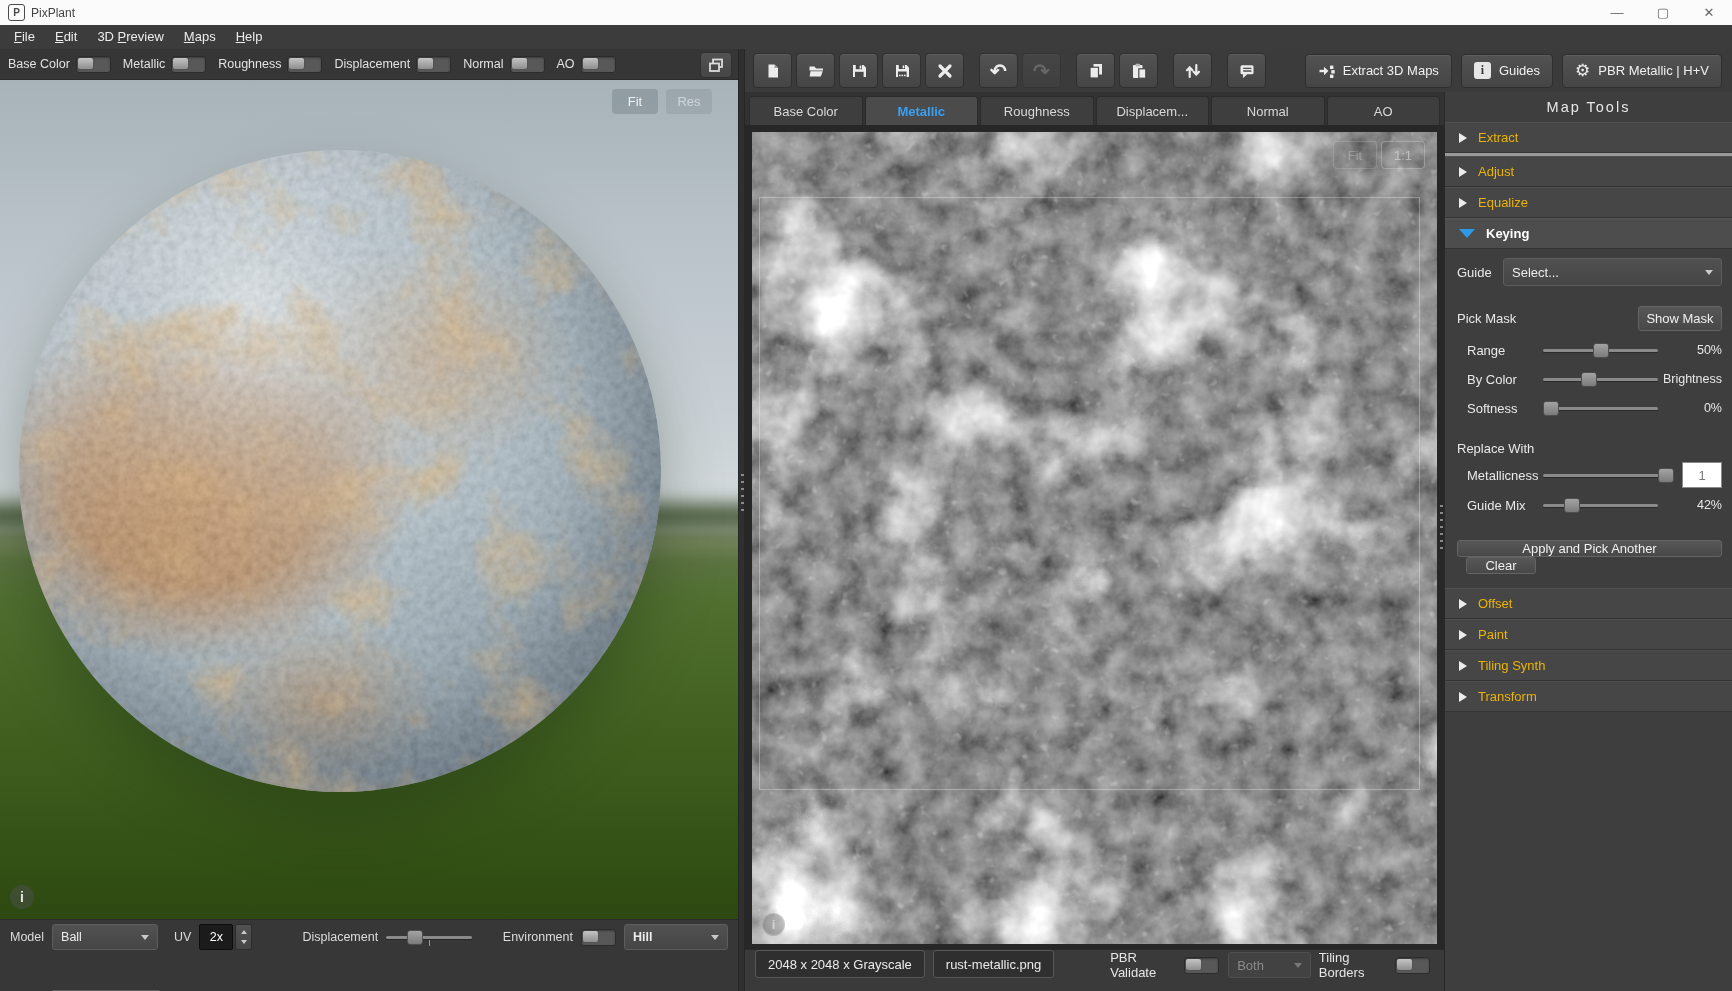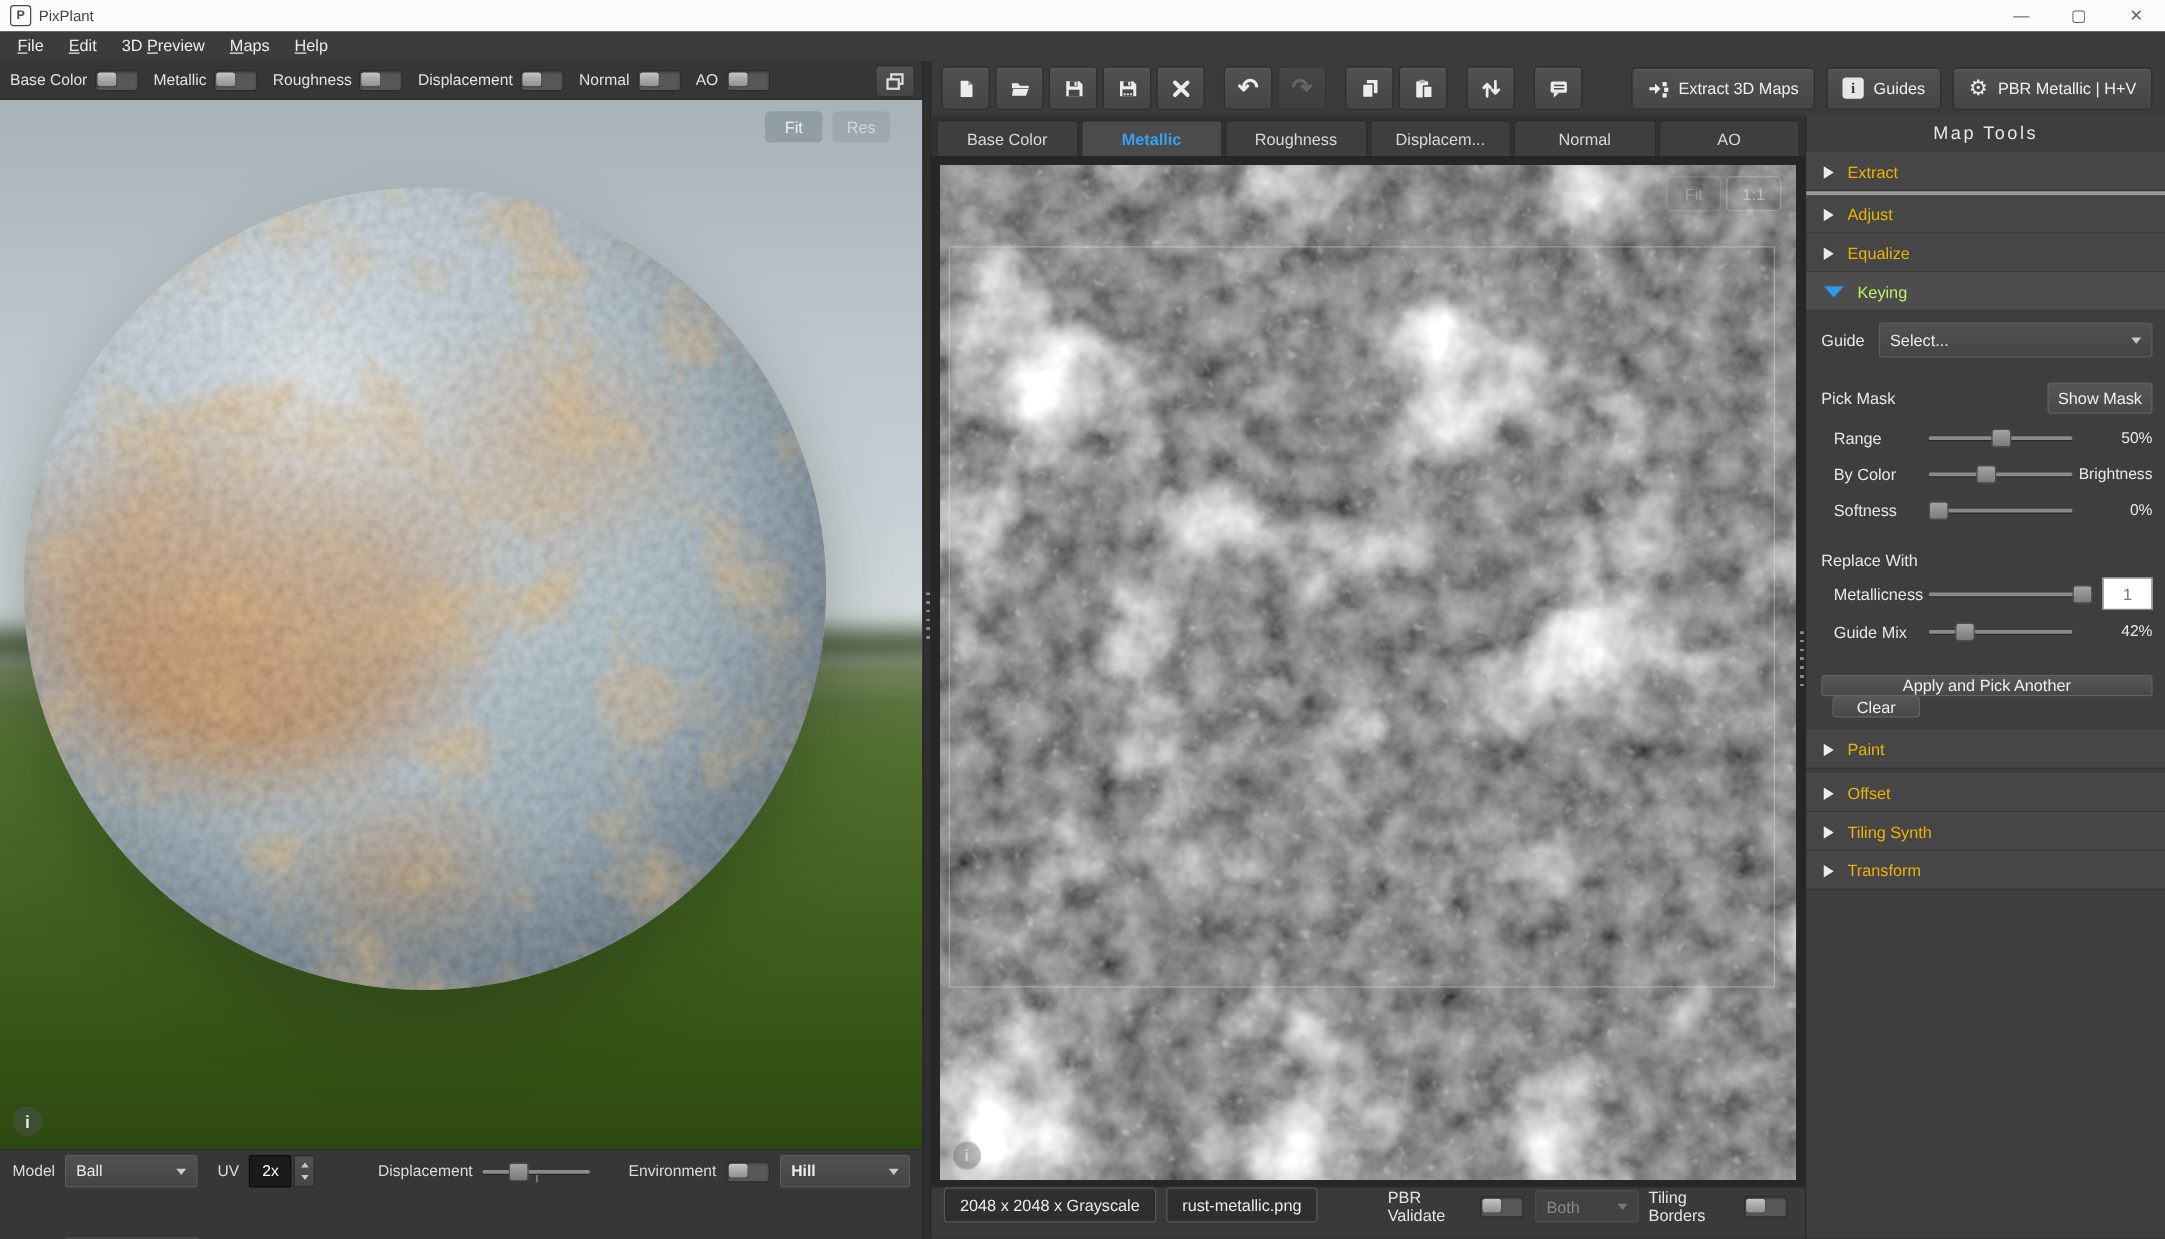--- a/index.html
+++ b/index.html
@@ -112,21 +112,21 @@
 
   
   .splitter{position:absolute;left:738px;top:49px;width:7px;bottom:0;background:#2f2f2f;border-left:1px solid #262626;border-right:1px solid #262626;box-sizing:border-box;}
   .grip{position:absolute;width:3px;background:repeating-linear-gradient(#8a8a8a 0 2px,transparent 2px 7px);}
 
   
   .right-panel{position:absolute;left:1444px;top:92px;right:0;bottom:0;background:#3e3e3e;border-left:1px solid #292929;box-sizing:border-box;}
   .rp-title{height:30px;display:flex;align-items:center;justify-content:center;font-size:14.5px;letter-spacing:2px;color:#e8e8e8;}
   .sect{height:31px;background:#464646;border-top:1px solid rgba(255,255,255,.05);border-bottom:1px solid #343434;
         display:flex;align-items:center;gap:11px;padding-left:14px;color:#eab308;box-sizing:border-box;}
-  .sect.keying{background:#4d4d4d;color:#bef264;font-weight:normal;align-items:center;}
+  .sect.keying{background:#4d4d4d;color:#ffffff;font-weight:bold;align-items:center;}
   .arrow-r{width:0;height:0;border-left:8px solid #ececec;border-top:5.5px solid transparent;border-bottom:5.5px solid transparent;flex:none;}
   .arrow-d{width:0;height:0;border-top:9px solid #2e9ae5;border-left:8px solid transparent;border-right:8px solid transparent;flex:none;}
   .thick-sep{height:3px;background:#999;}
   .keying-body{padding:10px 10px 16px 12px;}
   .kb-row{display:flex;align-items:center;height:26px;}
   .kb-label{width:86px;flex:none;color:#e8e8e8;}
   .kb-label.ind{padding-left:10px;box-sizing:border-box;}
   .kb-value{width:64px;flex:none;text-align:right;color:#e8e8e8;font-size:12.5px;}
   .kb-row .slider{flex:1;}
   .btn{background:linear-gradient(#575757,#484848);border:1px solid #646464;border-radius:3px;color:#efefef;
@@ -503,28 +503,28 @@
         </div>
         <span class="kb-value">42%</span>
       </div>
 
       <div class="apply-row">
         <div class="btn apply-btn">Apply and Pick Another</div>
         <div class="btn clear-btn">Clear</div>
       </div>
     </div>
 
+    <div class="sect" style="margin-top:4px;">
+      <span class="arrow-r"></span>
+      <span>Offset</span>
+    </div>
     <div class="sect">
       <span class="arrow-r"></span>
       <span>Paint</span>
     </div>
-    <div class="sect" style="margin-top:4px;">
-      <span class="arrow-r"></span>
-      <span>Offset</span>
-    </div>
     <div class="sect">
       <span class="arrow-r"></span>
       <span>Tiling Synth</span>
     </div>
     <div class="sect">
       <span class="arrow-r"></span>
       <span>Transform</span>
     </div>
   </div>
 

